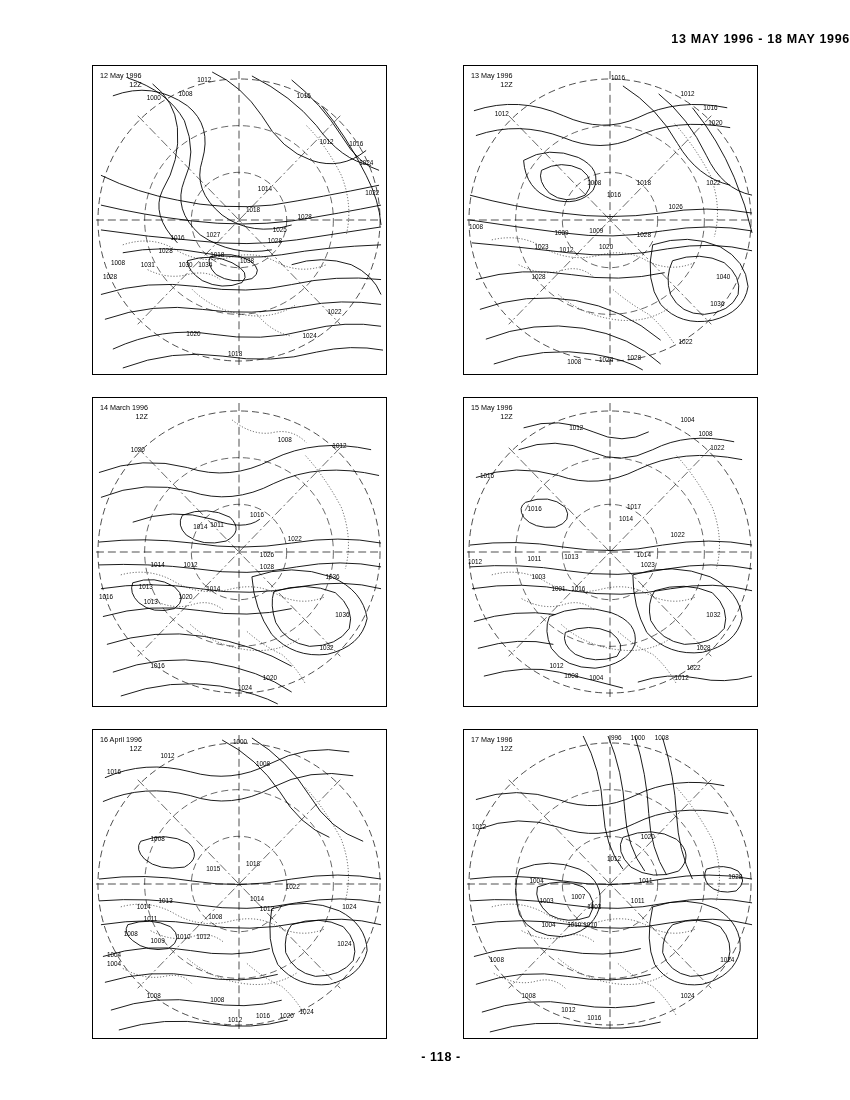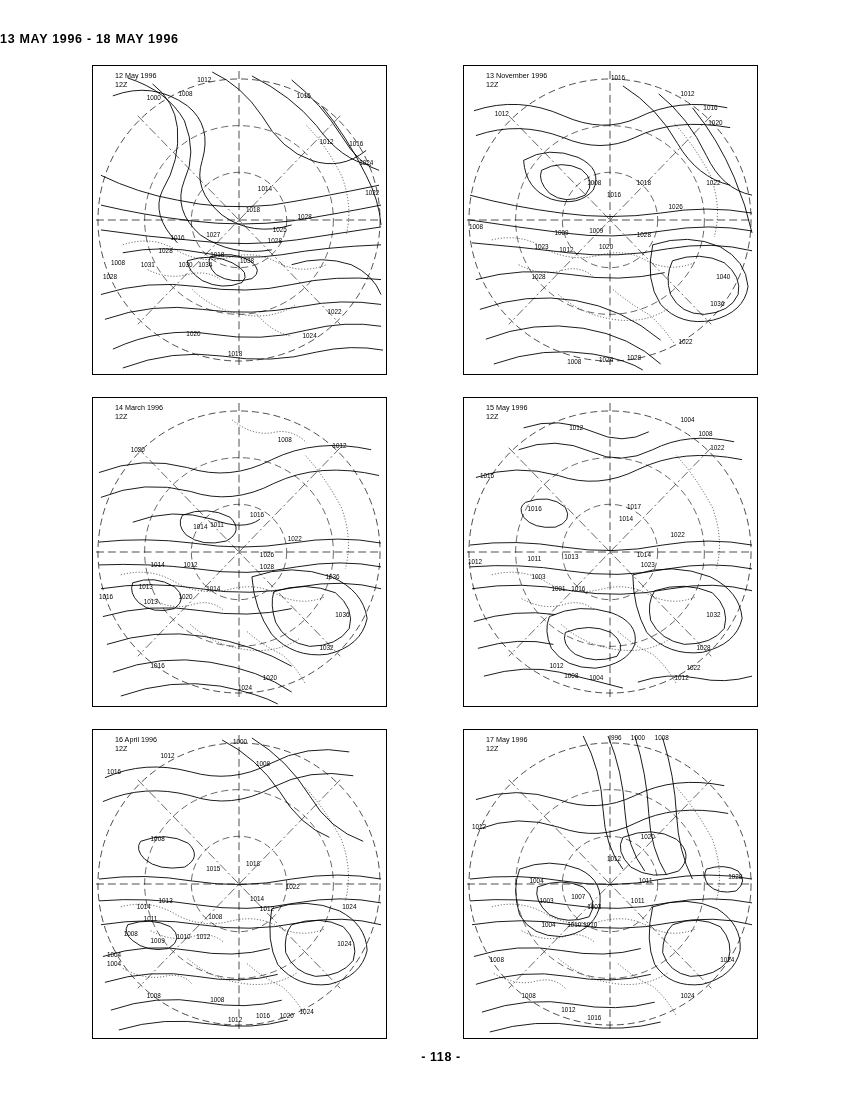--- a/index.html
+++ b/index.html
@@ -19,21 +19,21 @@
     width: 850px;
     height: 1100px;
     position: relative;
     box-sizing: border-box;
   }
   .page-title {
     position: absolute;
     top: 32px;
     left: 0;
     width: 850px;
-    text-align: left;
+    text-align: right;
     font-size: 12.5px;
     font-weight: bold;
     letter-spacing: 0.7px;
   }
   .panel-grid {
     position: absolute;
     top: 65px;
     left: 92px;
     width: 666px;
     display: grid;
@@ -45,26 +45,27 @@
   .panel {
     position: relative;
     border: 1.6px solid #000;
     background: #fff;
     box-sizing: border-box;
     overflow: hidden;
   }
   .panel-label {
     position: absolute;
     top: 5px;
-    left: 22px;
+    left: 7px;
     font-size: 7.2px;
     line-height: 9px;
     z-index: 40;
     font-family: "Liberation Sans", sans-serif;
     white-space: pre-line;
+    text-align: right;
   }
   .map-svg {
     position: absolute;
     top: 0; left: 0;
     width: 100%;
     height: 100%;
   }
   .page-number {
     position: absolute;
     top: 1050px;
@@ -159,21 +160,21 @@
           <text class="clabel" x="118" y="192">1018</text>
             <text class="clabel" x="236" y="250">1022</text>
           <text class="clabel" x="94" y="272">1020</text>
             <text class="clabel" x="211" y="274">1024</text>
           <text class="clabel" x="136" y="292">1018</text>
         </g>
       </svg>
     </div>
 
     <div class="panel">
-      <div class="panel-label">13 November 1996
+      <div class="panel-label">13 May 1996
 12Z</div>
       <svg class="map-svg" viewBox="0 0 295 310">
         <defs>
             <clipPath id="clip2">
               <rect x="1" y="1" width="293" height="308"></rect>
             </clipPath>
           </defs>
         <g clip-path="url(#clip2)">
           <circle cx="147" cy="155" r="142" fill="none" stroke="#000" stroke-width="0.7" stroke-dasharray="7,4"></circle>
           <circle cx="147" cy="155" r="95" fill="none" stroke="#000" stroke-width="0.6" stroke-dasharray="7,4"></circle>

